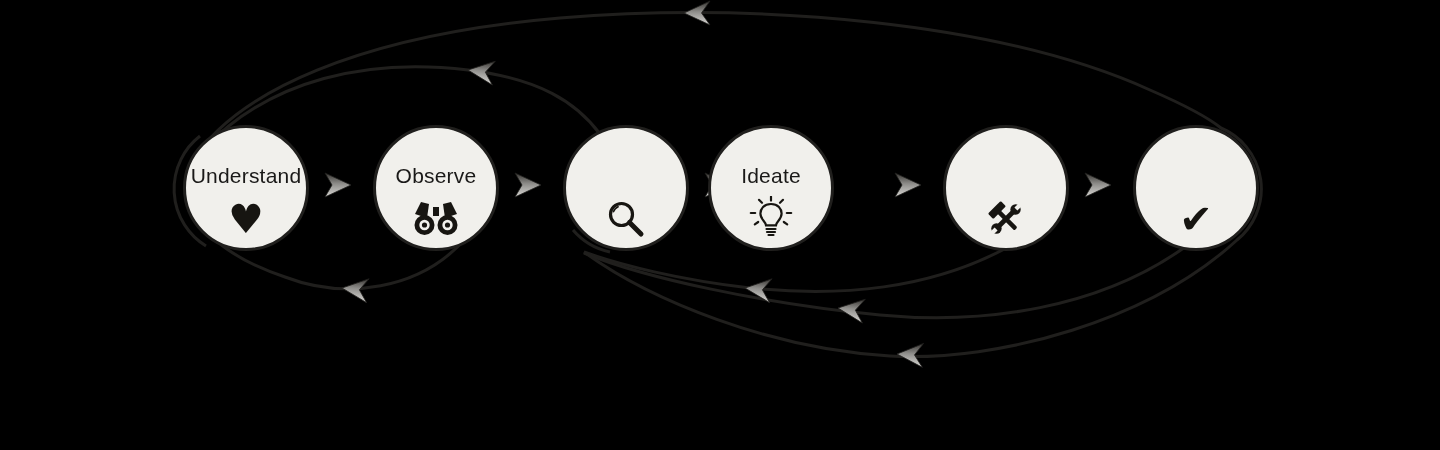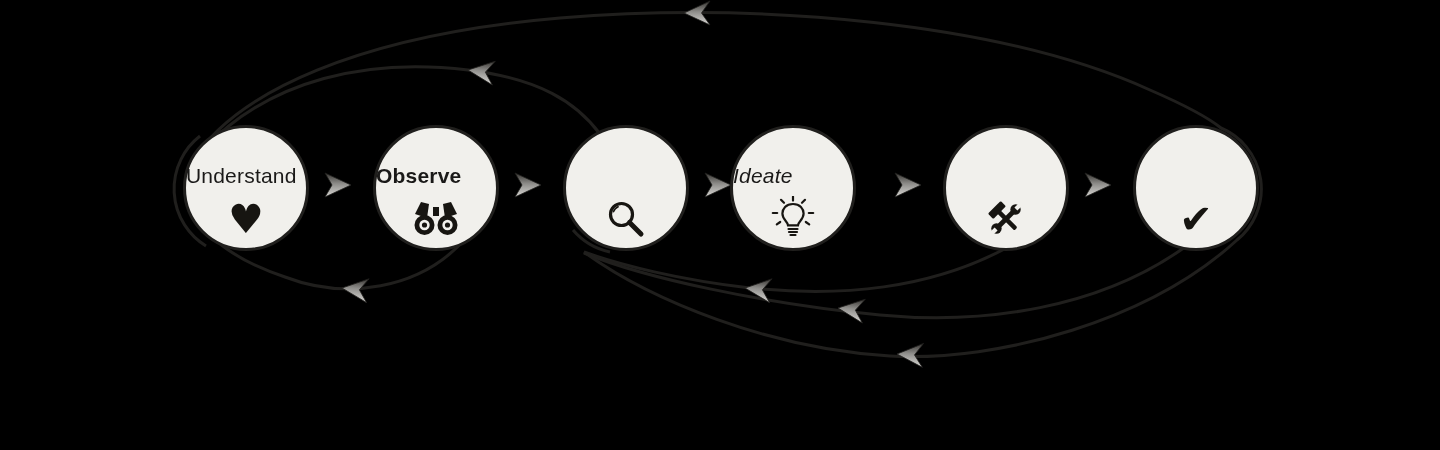--- a/index.html
+++ b/index.html
@@ -10,29 +10,29 @@
   html,body{margin:0;padding:0;}
   body{background:var(--background);font-family:"Liberation Sans",sans-serif;}
   .stage{position:relative;width:1440px;height:450px;overflow:hidden;background:var(--background);}
   .arcs{position:absolute;left:0;top:0;z-index:1;}
   .node{
     position:absolute;top:125px;width:126px;height:126px;border-radius:50%;
     background:var(--node-fill);border:3px solid var(--node-stroke);
     box-sizing:border-box;z-index:2;
   }
   .node .label{
-    position:absolute;top:36px;left:0;width:100%;text-align:left;
+    position:absolute;top:36px;left:0;width:100%;text-align:center;
     font-size:21px;line-height:24px;color:var(--label);letter-spacing:.2px;
   }
   .node .iconbox{
     position:absolute;top:64px;left:0;width:100%;height:54px;
     display:flex;align-items:center;justify-content:center;
   }
   .glyph-icon{font-family:"DejaVu Sans",sans-serif;color:var(--icon);font-size:40px;line-height:40px;}
-  .n1{left:183px;} .n2{left:373px;font-weight:bold;} .n3{left:563px;} .n4{left:730px;font-style:italic;} .n5{left:943px;} .n6{left:1133px;}
+  .n1{left:183px;} .n2{left:373px;} .n3{left:563px;} .n4{left:708px;} .n5{left:943px;} .n6{left:1133px;}
   svg{display:block;}
 </style>
 </head>
 <body>
 
 <div class="stage">
 
   <svg class="arcs" width="1440" height="450" viewBox="0 0 1440 450">
     <defs>
       <linearGradient id="gradHead" x1="0" y1="0" x2="0" y2="1">

